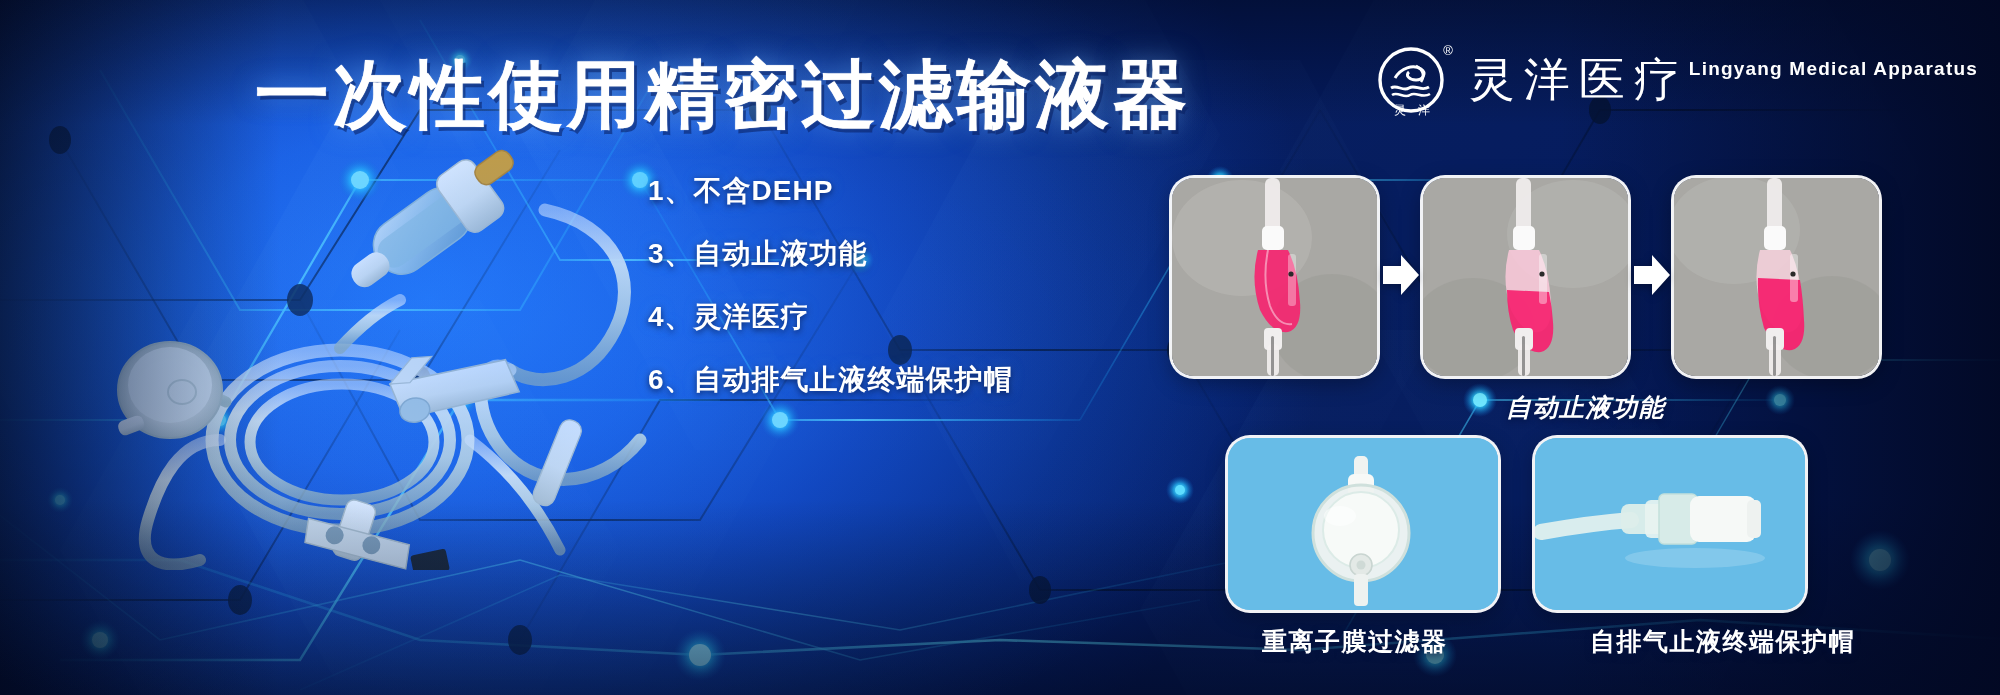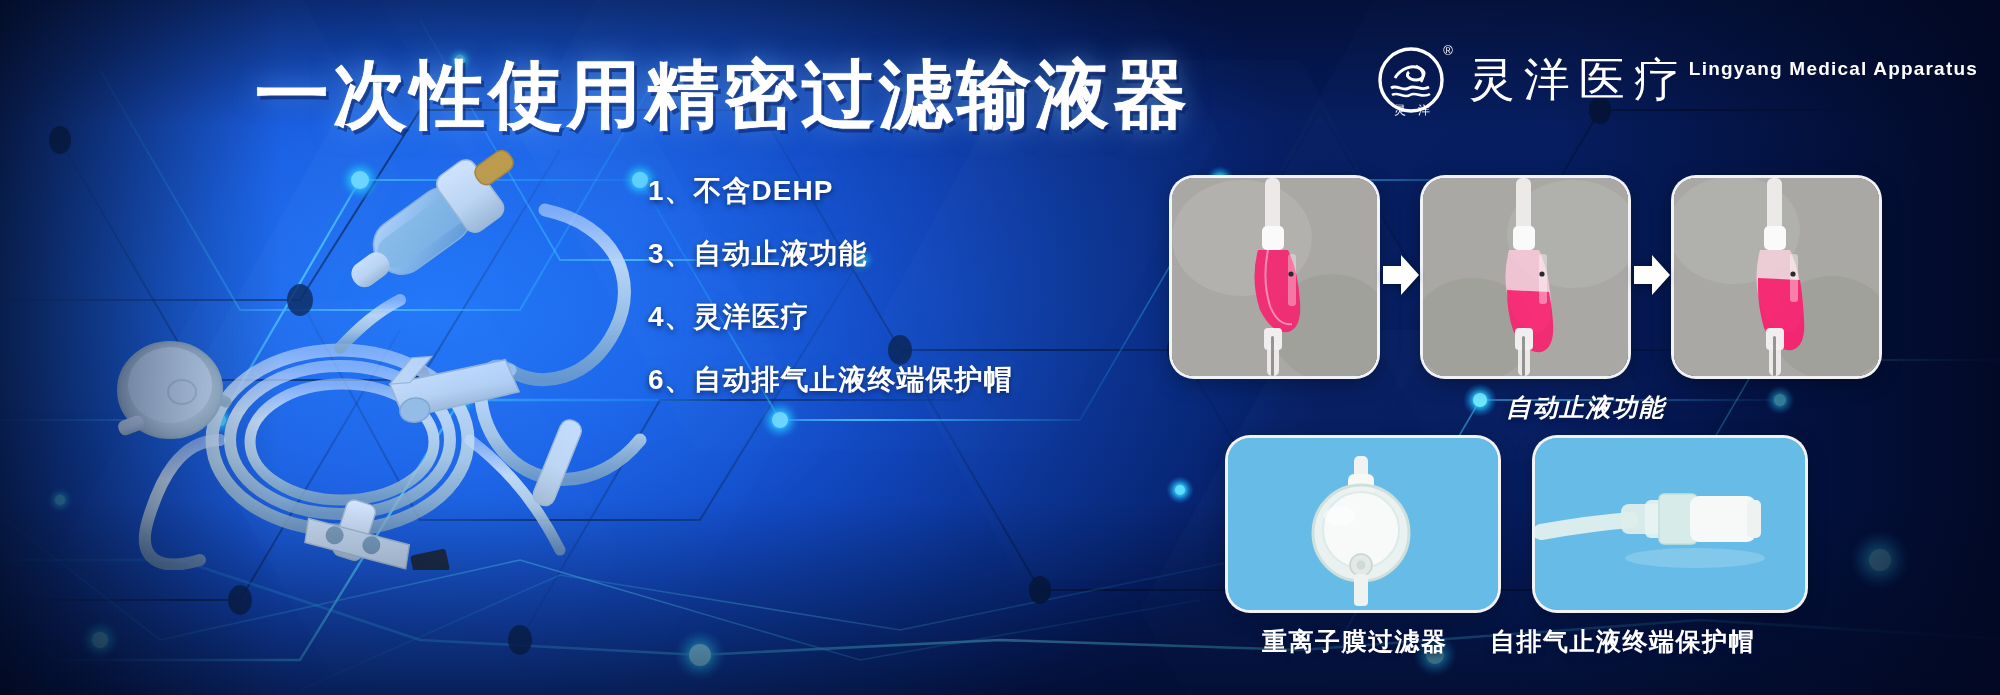--- a/index.html
+++ b/index.html
@@ -432,15 +432,15 @@
       <rect x="86" y="66" width="66" height="30" rx="8" fill="#ddeeea" opacity=".95"></rect>
       <rect x="110" y="62" width="56" height="38" rx="6" fill="#e9f4f1" opacity=".9"></rect>
       <rect x="124" y="56" width="38" height="50" rx="5" fill="#d7ebe8" stroke="#c3e0db" stroke-width="1.5"></rect>
       <rect x="155" y="58" width="66" height="46" rx="9" fill="#f6f9f7"></rect>
       <rect x="212" y="62" width="14" height="38" rx="5" fill="#eef2f0"></rect>
       <ellipse cx="160" cy="120" rx="70" ry="10" fill="#ffffff" opacity=".18"></ellipse>
     </svg>
   </div>
 
   <div class="caption" style="left:1262px;top:625px;">重离子膜过滤器</div>
-  <div class="caption" style="left:1490px;top:625px;">自排气止液终端保护帽</div>
+  <div class="caption" style="left:1590px;top:625px;">自排气止液终端保护帽</div>
 
 </div>
 
 </body></html>

